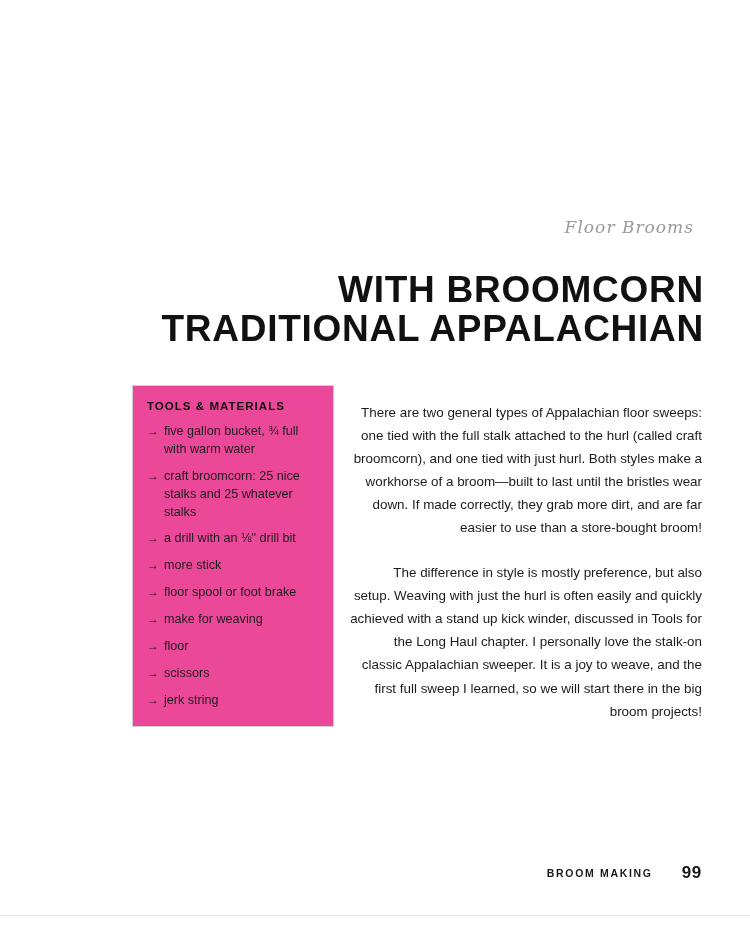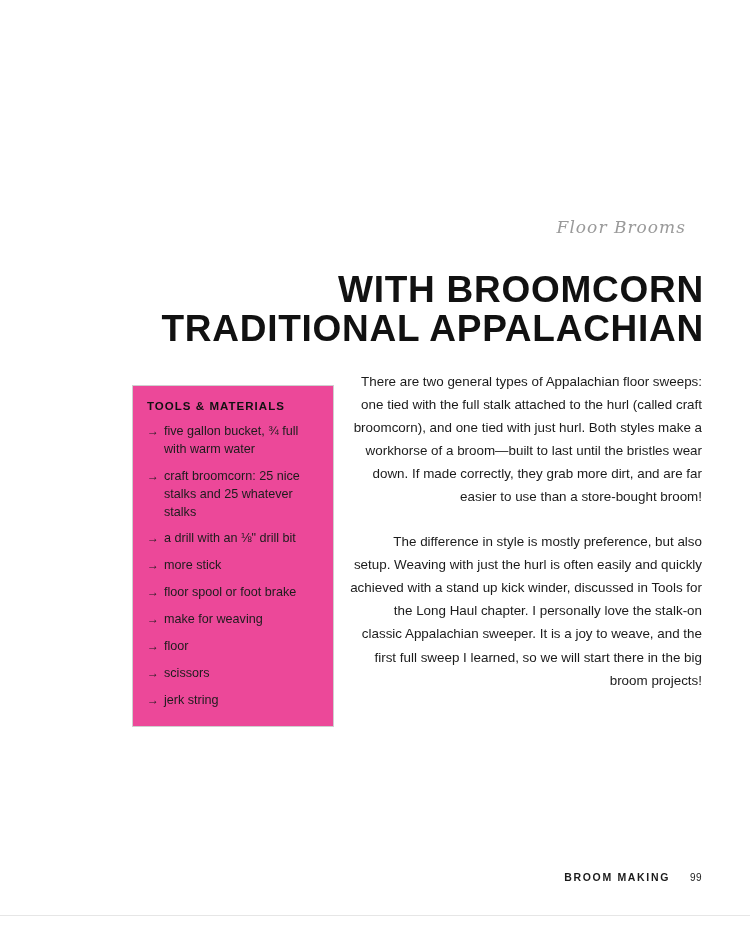--- a/index.html
+++ b/index.html
@@ -20,21 +20,21 @@
     position: relative;
     width: 750px;
     height: 937px;
     box-sizing: border-box;
   }
 
   
   .eyebrow {
     position: absolute;
     top: 217px;
-    right: 64px;
+    right: 56px;
     font-family: "DejaVu Serif", serif;
     font-style: italic;
     font-size: 17px;
     letter-spacing: 0.06em;
     color: #9a9a9a;
     text-align: right;
     white-space: nowrap;
   }
 
   .title {
@@ -94,21 +94,21 @@
     left: 0;
     top: 0;
     font-size: 12px;
     color: #1c1c1c;
   }
 
   
   .body-col {
     position: absolute;
     left: 350px;
-    top: 370px;
+    top: 401px;
     width: 352px;
   }
   .body-col p {
     margin: 0 0 22px 0;
     font-size: 13.4px;
     line-height: 1.72;
     text-align: right;
     color: #1b1b1b;
   }
   .body-col p.indented {
@@ -118,31 +118,31 @@
     margin-bottom: 0;
   }
 
   
   .footer {
     position: absolute;
     right: 48px;
     bottom: 54px;
     display: flex;
     align-items: center;
-    gap: 20px;
+    gap: 29px;
   }
   .footer-label {
     font-size: 10.5px;
     font-weight: bold;
     letter-spacing: 0.16em;
     color: #1a1a1a;
   }
   .footer-page {
-    font-size: 10px;
-    font-weight: normal;
+    font-size: 17px;
+    font-weight: bold;
     letter-spacing: 0.04em;
     color: #1a1a1a;
   }
 
   .page-edge {
     position: absolute;
     left: 0;
     right: 0;
     bottom: 0;
     height: 21px;

